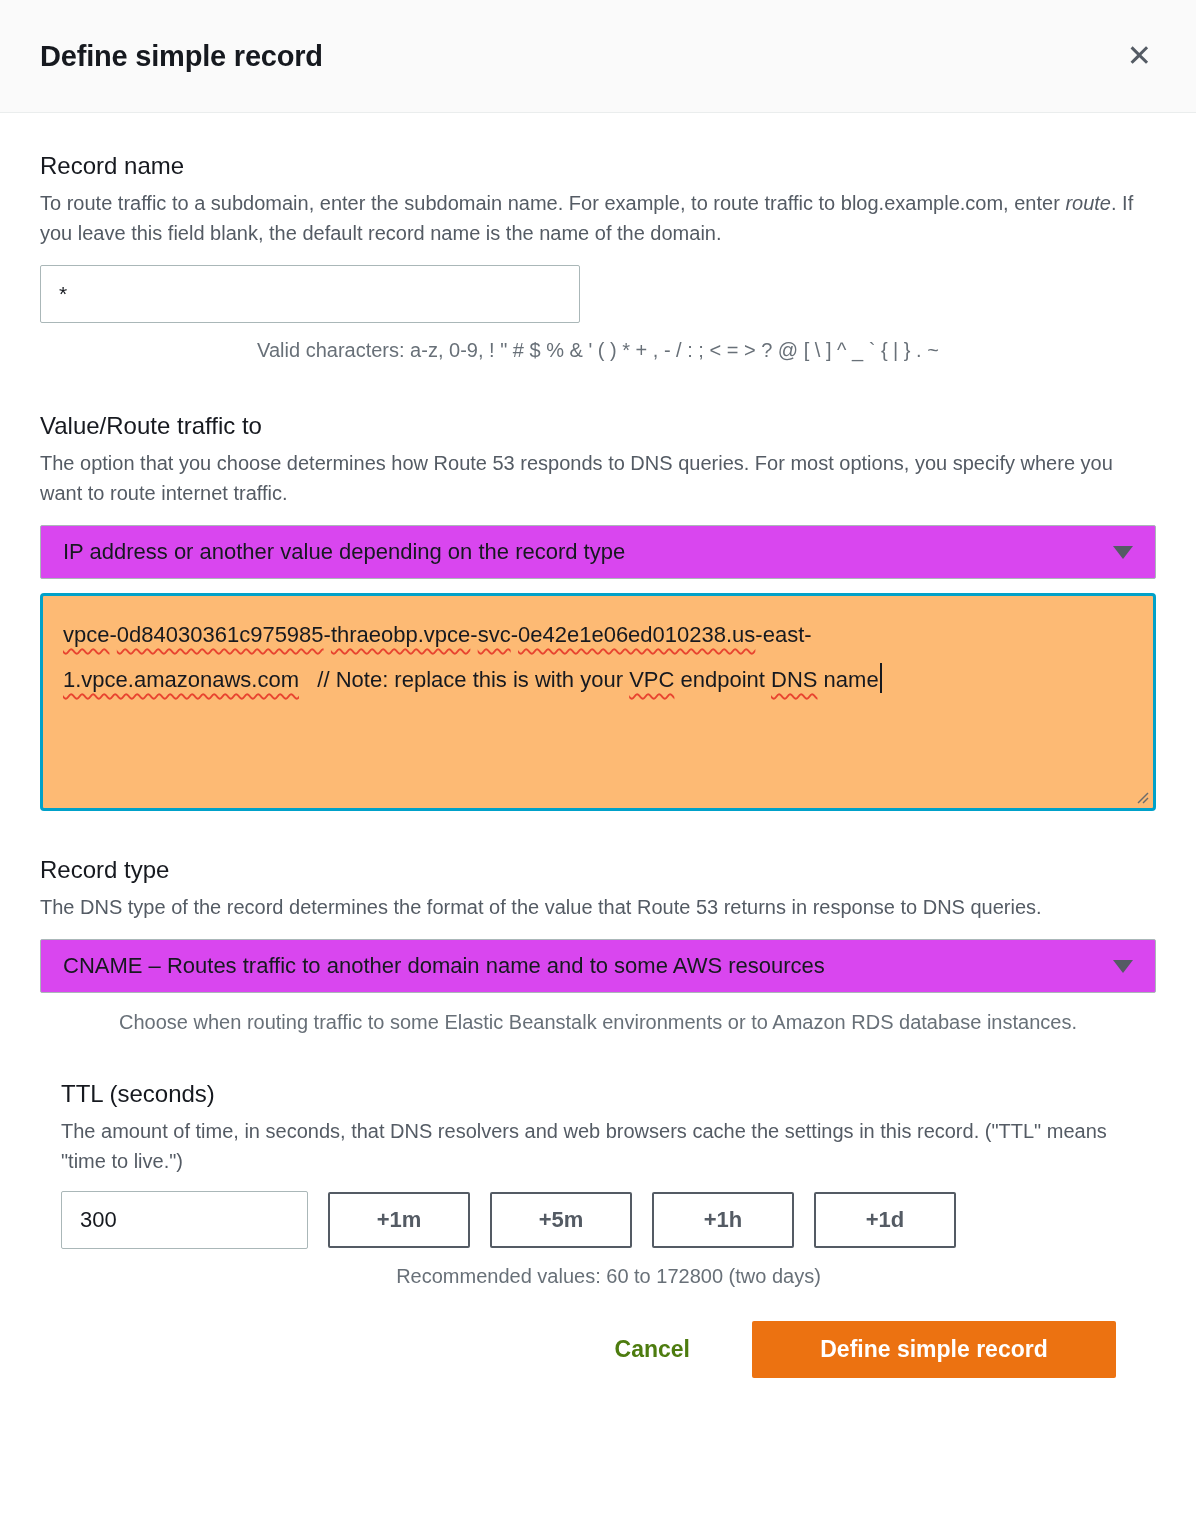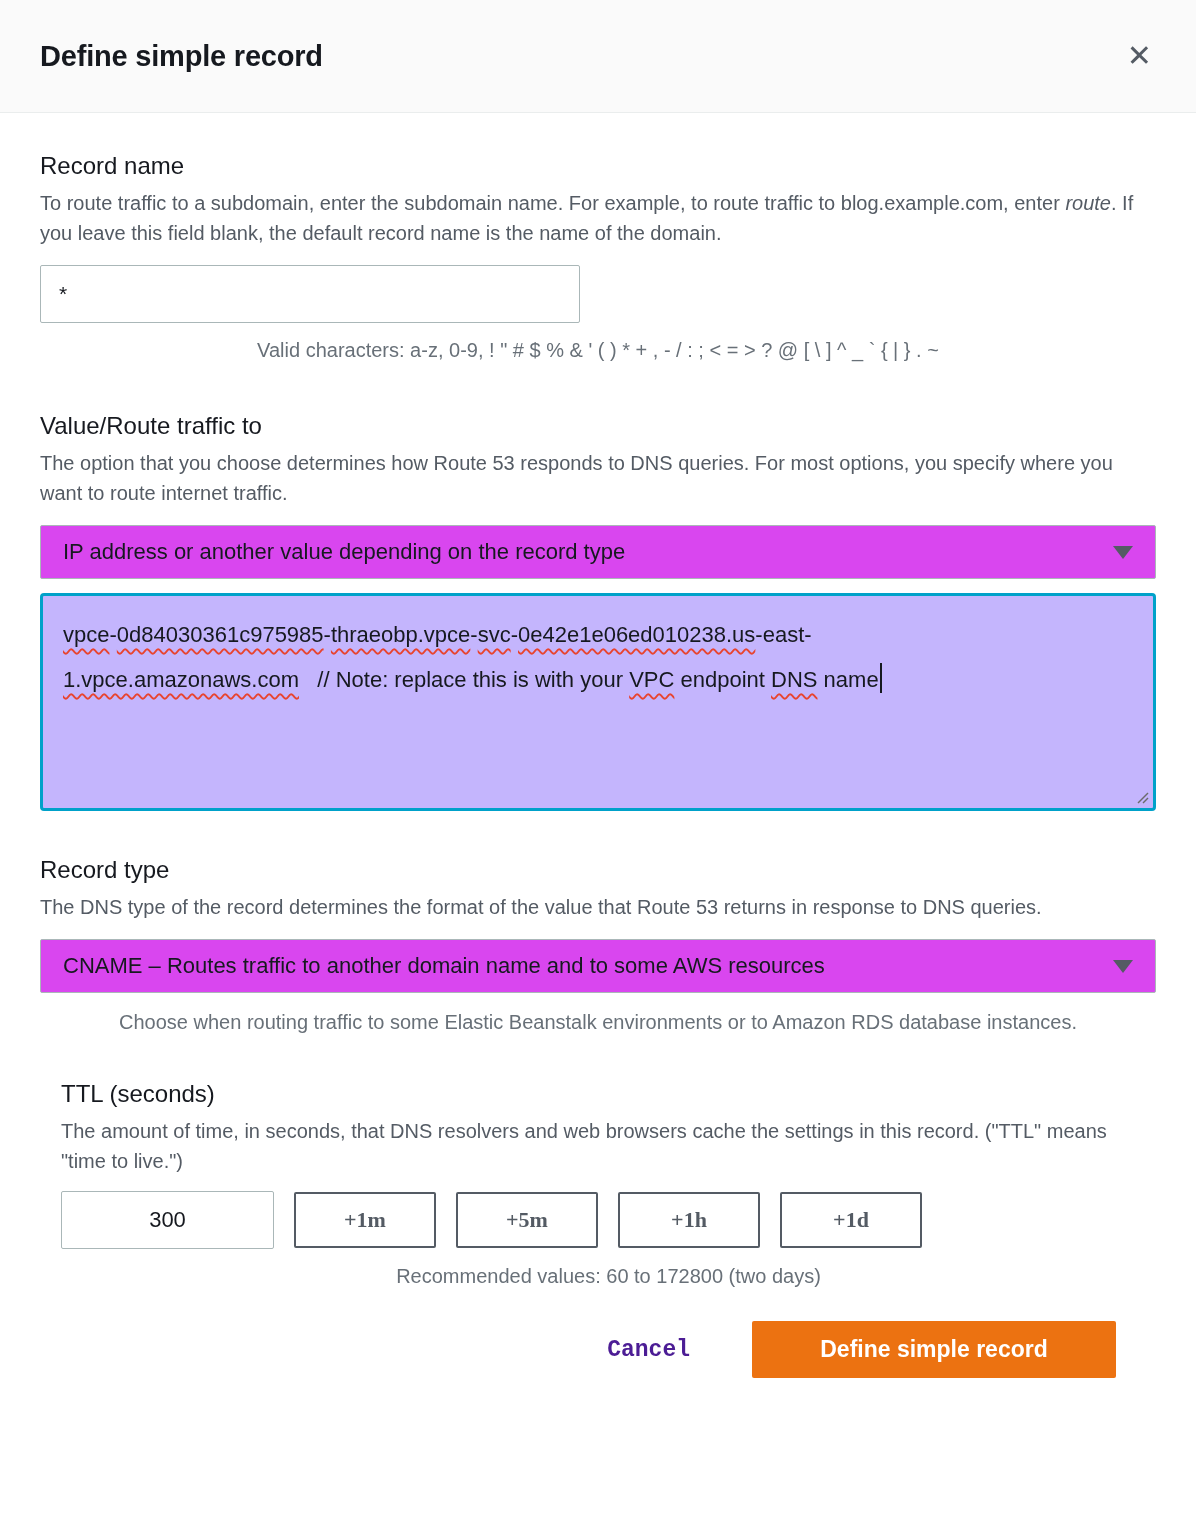--- a/index.html
+++ b/index.html
@@ -77,21 +77,21 @@
   }
 
   
   .value-area {
     margin-top: 14px;
     border: 3px solid #00a1c9;
     border-radius: 4px;
     min-height: 218px;
     padding: 16px 20px;
     position: relative;
-    background: #c4b5fd;
+    background: #fdba74;
     cursor: text;
   }
   .value-line { font-size: 22px; line-height: 45px; color: #16191f; white-space: pre-wrap; }
   .misspelled {
     text-decoration: underline;
     text-decoration-style: wavy;
     text-decoration-color: #e8442f;
     text-decoration-thickness: 2px;
     text-underline-offset: 6px;
     text-decoration-skip-ink: none;
@@ -100,47 +100,47 @@
     display: inline-block;
     width: 2px; height: 30px;
     background: #16191f;
     vertical-align: -6px;
     margin-left: 1px;
   }
   .resize-handle { position: absolute; right: 3px; bottom: 3px; }
 
   
   .ttl-row { display: flex; align-items: center; gap: 20px; }
-  .ttl-input { width: 213px; font-size: 22px; text-align: center; }
+  .ttl-input { width: 247px; font-size: 22px; }
   .ttl-quick-btn {
     width: 142px; height: 56px;
     background: #fff;
     border: 2px solid #545b64;
     border-radius: 2px;
-    font-family: Liberation Serif, serif;
+    font-family: Liberation Sans, sans-serif;
     font-size: 22px;
     font-weight: 700;
     color: #545b64;
     cursor: pointer;
   }
   .ttl-quick-btn + .ttl-quick-btn { margin-left: 0; }
 
   
   .modal-footer {
     display: flex;
     align-items: center;
     justify-content: flex-end;
     padding: 0 40px;
     margin-top: -6px;
     gap: 62px;
   }
   .cancel-btn {
     background: none; border: none; cursor: pointer;
-    font-family: Liberation Mono, monospace;
-    font-size: 23px; font-weight: 700; color: #4c1d95;
+    font-family: Liberation Sans, sans-serif;
+    font-size: 23px; font-weight: 700; color: #4d7c0f;
   }
   .submit-btn {
     width: 364px; height: 57px;
     background: #ec7211;
     border: none;
     border-radius: 2px;
     font-family: inherit;
     font-size: 23px;
     font-weight: 700;
     color: #ffffff;

